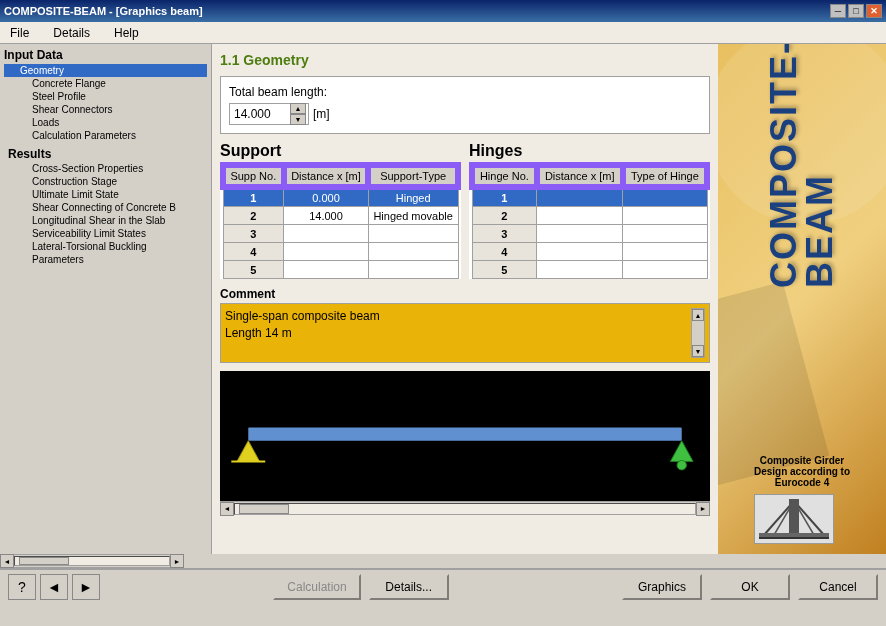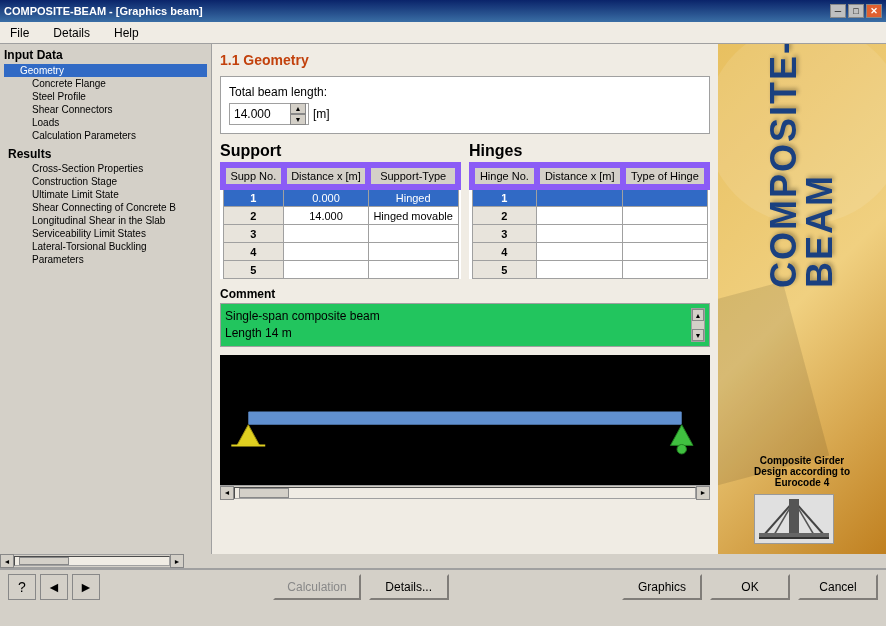--- a/index.html
+++ b/index.html
@@ -149,21 +149,21 @@
       flex: 1;
       background: #f0ece4;
       padding: 8px;
       overflow: auto;
     }
 
     .section-title {
       font-size: 14px;
       font-weight: bold;
       margin-bottom: 8px;
-      color: #c2410c;
+      color: #4d7c0f;
     }
 
     
     .field-group {
       background: white;
       border: 1px solid #a0a0a0;
       padding: 8px;
       margin-bottom: 8px;
     }
     .field-label {
@@ -264,24 +264,24 @@
     
     .comment-section {
       margin-bottom: 8px;
     }
     .comment-label {
       font-size: 12px;
       font-weight: bold;
       margin-bottom: 2px;
     }
     .comment-box {
-      background: #22c55e;
+      background: #eab308;
       border: 1px solid #a0a0a0;
       width: 100%;
-      height: 44px;
+      height: 60px;
       padding: 4px;
       font-size: 12px;
       display: flex;
       align-items: flex-start;
       position: relative;
     }
     .comment-text {
       flex: 1;
       font-size: 12px;
       font-family: inherit;

